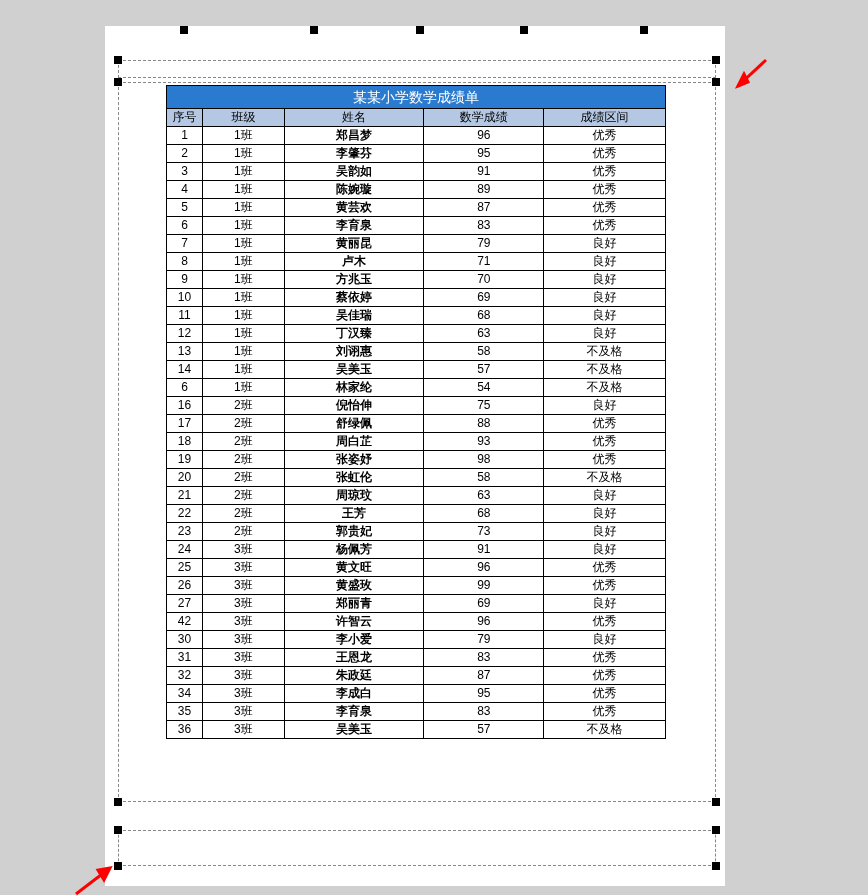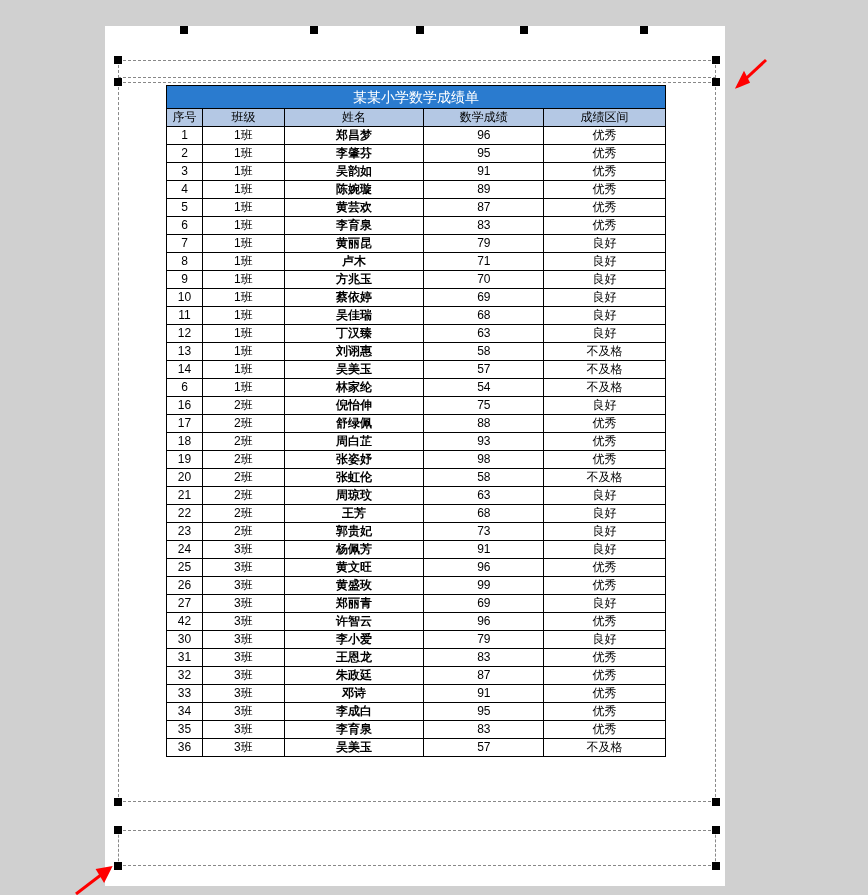--- a/index.html
+++ b/index.html
@@ -333,27 +333,20 @@
         <td class="col-grade">优秀</td>
       </tr>
       <tr>
         <td class="col-idx">32</td>
         <td class="col-class">3班</td>
         <td class="col-name">朱政廷</td>
         <td class="col-score">87</td>
         <td class="col-grade">优秀</td>
       </tr>
       <tr>
-        <td class="col-idx">33</td>
-        <td class="col-class">3班</td>
-        <td class="col-name">邓诗</td>
-        <td class="col-score">91</td>
-        <td class="col-grade">优秀</td>
-      </tr>
-      <tr>
         <td class="col-idx">34</td>
         <td class="col-class">3班</td>
         <td class="col-name">李成白</td>
         <td class="col-score">95</td>
         <td class="col-grade">优秀</td>
       </tr>
       <tr>
         <td class="col-idx">35</td>
         <td class="col-class">3班</td>
         <td class="col-name">李育泉</td>

